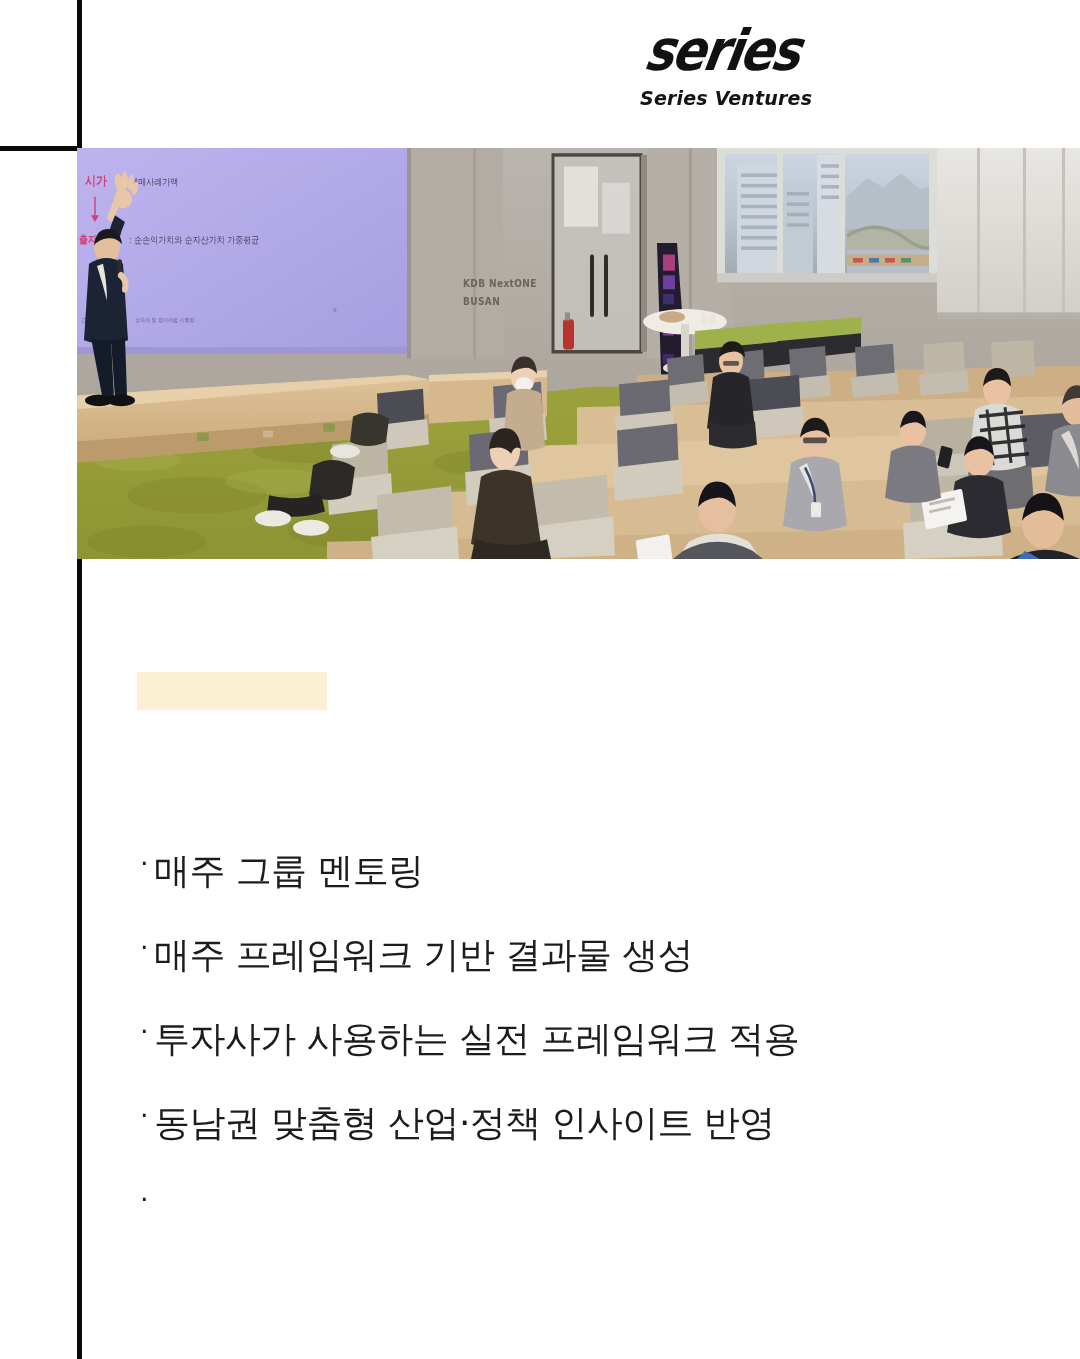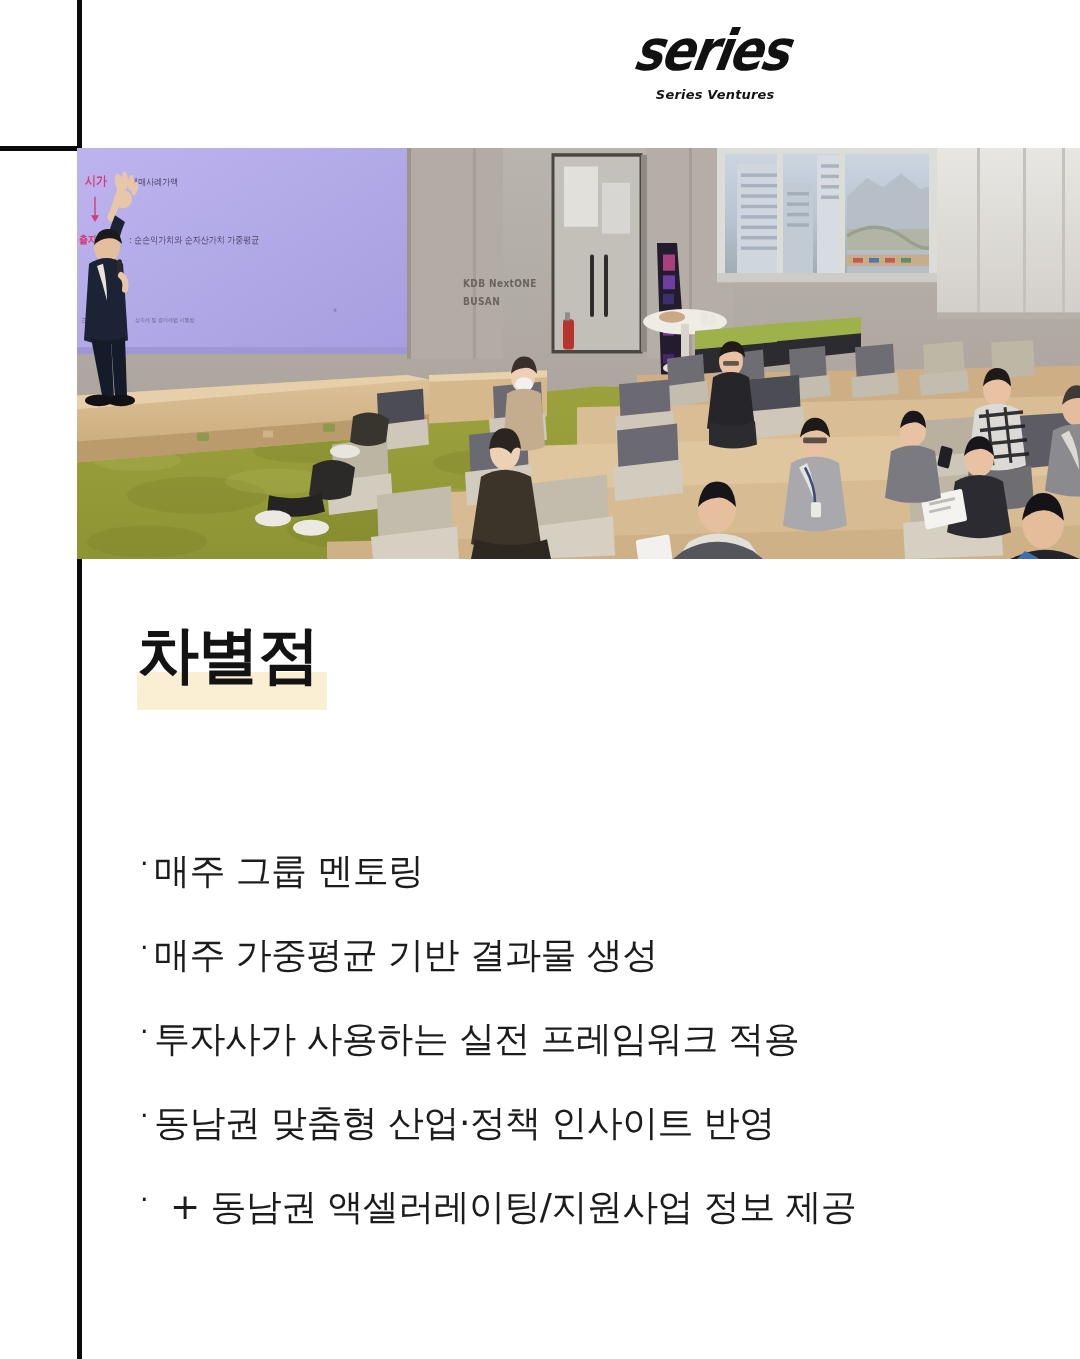--- a/index.html
+++ b/index.html
@@ -34,21 +34,21 @@
     font-size:48px; letter-spacing:-2px;
     color:#111; line-height:1;
     transform:skewX(-12deg) scaleY(1.18) scaleX(1.02);
     transform-origin:center;
     text-transform:lowercase;
   }
   .series-sub {
     margin-top:13px;
     font-family:"DejaVu Sans",sans-serif;
     font-weight:bold; font-style:italic;
-    font-size:13px; color:#141414; letter-spacing:0.2px;
+    font-size:19px; color:#141414; letter-spacing:0.2px;
   }
 
   .xperty-mark {
     font-family:"DejaVu Sans",sans-serif;
     font-weight:bold; font-size:52px; color:#111;
     line-height:1; letter-spacing:-1.6px;
     transform:scaleX(1.04);
   }
   .xperty-sub {
     margin-top:8px;
@@ -468,56 +468,54 @@
         <ellipse cx="268" cy="262" rx="15" ry="6" fill="#e8e5df"></ellipse>
       </g>
 
       <rect x="0" y="0" width="1003" height="355" fill="none"></rect>
     </svg>
   </div>
 
   <div class="headline">
     <div class="hl-line">
       <span class="hl-highlight"></span>
-      <span class="hl-text">차별점</span>
     </div>
   </div>
 
   <div class="bullets">
 
     <div class="bullet-row">
       <span class="bullet-dot">·</span>
       <span class="bullet-body">
         <span class="bullet-text">매주 그룹 멘토링</span>
       </span>
     </div>
 
     <div class="bullet-row">
       <span class="bullet-dot">·</span>
       <span class="bullet-body">
-        <span class="bullet-text">매주 가중평균 기반 결과물 생성</span>
+        <span class="bullet-text">매주 프레임워크 기반 결과물 생성</span>
       </span>
     </div>
 
     <div class="bullet-row">
       <span class="bullet-dot">·</span>
       <span class="bullet-body">
         <span class="bullet-text">투자사가 사용하는 실전 프레임워크 적용</span>
       </span>
     </div>
 
     <div class="bullet-row">
       <span class="bullet-dot">·</span>
       <span class="bullet-body">
         <span class="bullet-text">동남권 맞춤형 산업·정책 인사이트 반영</span>
       </span>
     </div>
 
     <div class="bullet-row">
       <span class="bullet-dot">·</span>
       <span class="bullet-body">
-        <span class="bullet-text cont" style="display:block;">+ 동남권 액셀러레이팅/지원사업 정보 제공</span>
       </span>
     </div>
 
   </div>
 
 </div>
 
 </body></html>

